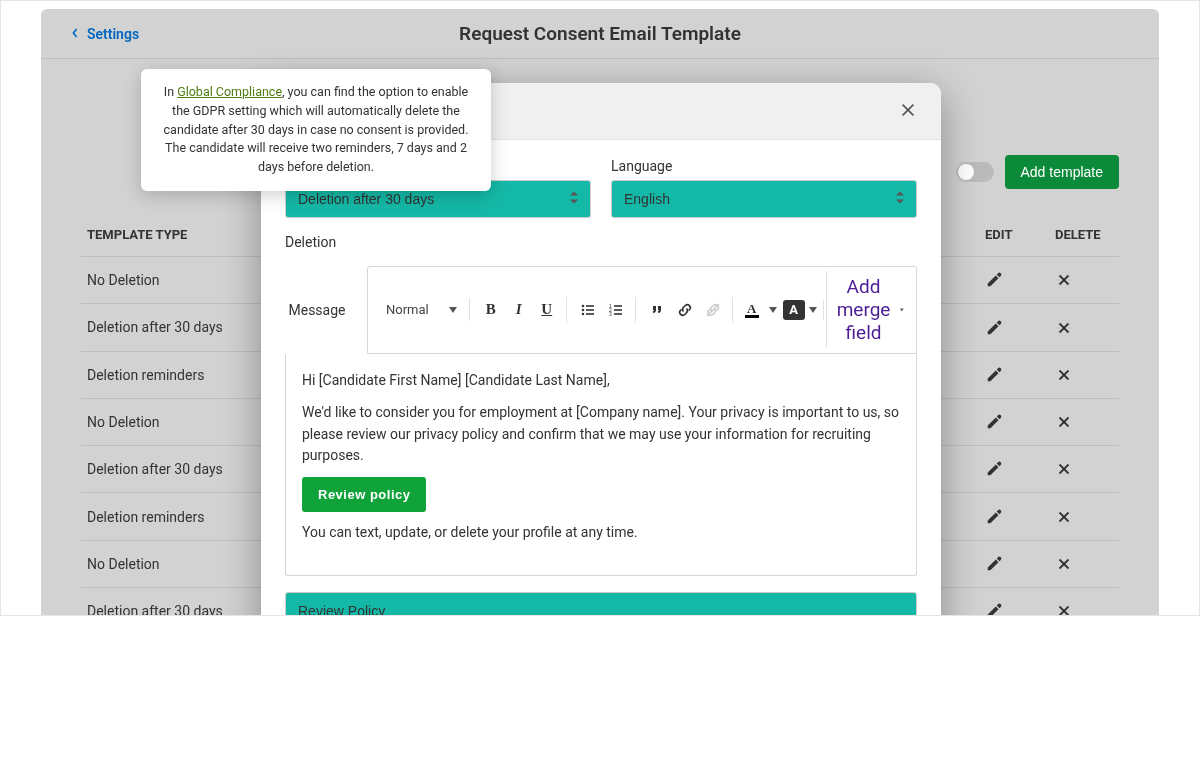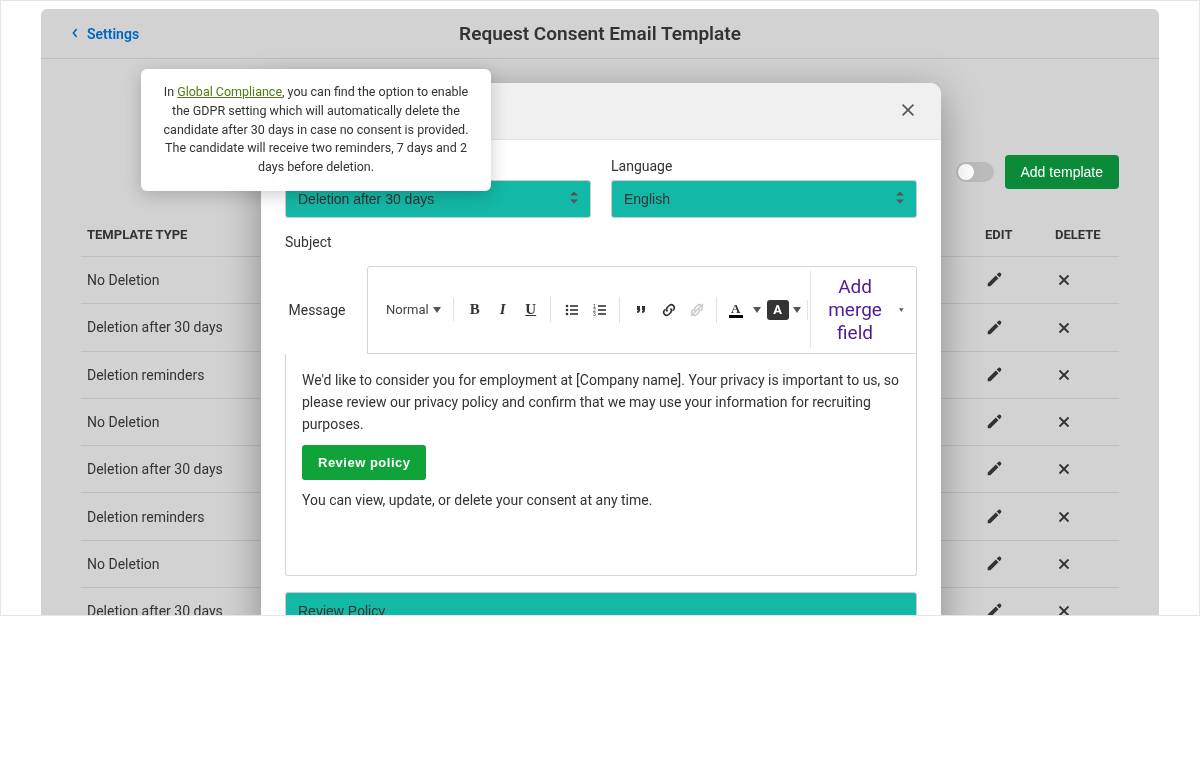--- a/index.html
+++ b/index.html
@@ -218,21 +218,21 @@
   }
   .tool-group {
     display: flex;
     align-items: center;
     gap: 2px;
     border-right: 1px solid #e2e2e2;
     padding: 0 6px;
   }
   .tool-group:last-child { border-right: none; }
   .tool-select {
-    display: flex; align-items: center; gap: 4px;
+    display: flex; align-items: center; gap: 20px;
     padding: 4px 6px;
     font-size: 13px; color: #444;
     cursor: pointer;
   }
   .tool-select svg { width: 8px; height: 6px; fill: #555; }
   .tool-btn {
     width: 26px; height: 26px;
     display: inline-flex; align-items: center; justify-content: center;
     cursor: pointer;
     border-radius: 3px;
@@ -518,21 +518,21 @@
                 <svg viewBox="0 0 10 14">
                     <polygon points="5,1 9,5 1,5"></polygon>
                     <polygon points="5,13 1,9 9,9"></polygon>
                   </svg>
               </span>
             </div>
           </div>
         </div>
 
         <div class="field" style="margin-bottom:16px;">
-          <label>Subject</label>
+          <label>Deletion</label>
         </div>
 
         <div class="msg-bar">
           <span class="label">Message</span>
           <div class="editor-wrap">
             <div class="toolbar">
               <div class="tool-group">
                 <div class="tool-select">
                   <span>Normal</span>
                   <svg viewBox="0 0 8 6">
@@ -602,25 +602,26 @@
                 <span>Add merge field</span>
                 <svg viewBox="0 0 8 6">
                     <polygon points="0,0 8,0 4,6"></polygon>
                   </svg>
               </div>
             </div>
           </div>
         </div>
 
         <div class="editor">
+          <p>Hi [Candidate First Name] [Candidate Last Name],</p>
           <p>
             <span>We'd like to consider you for employment at [Company name]. Your privacy is important to us, so please review our privacy policy and confirm that we may use your information for recruiting purposes.</span><br>
           </p>
           <p><button class="review-btn">Review policy</button></p>
-          <p>You can view, update, or delete your consent at any time.</p>
+          <p>You can text, update, or delete your profile at any time.</p>
           <p style="margin-bottom:0;">
             <br>
             
           </p>
         </div>
 
         <div class="field mt16" style="margin-bottom:18px;">
           <input type="text" class="text-input" value="Review Policy" style="">
         </div>
       </div>

